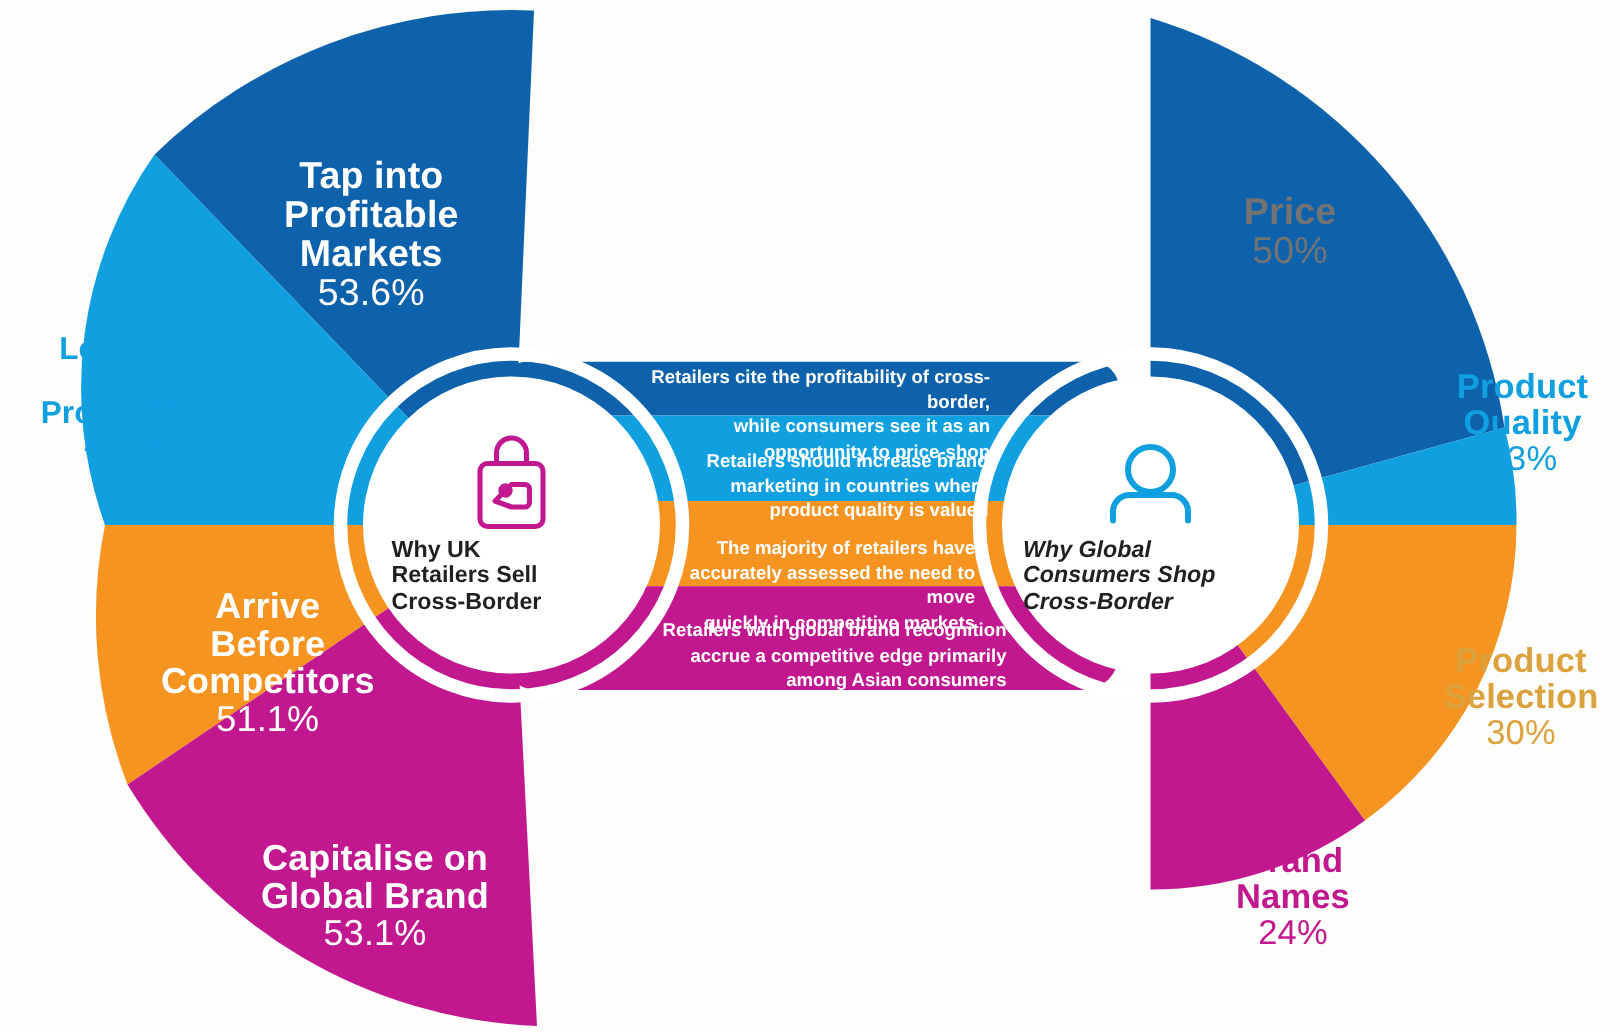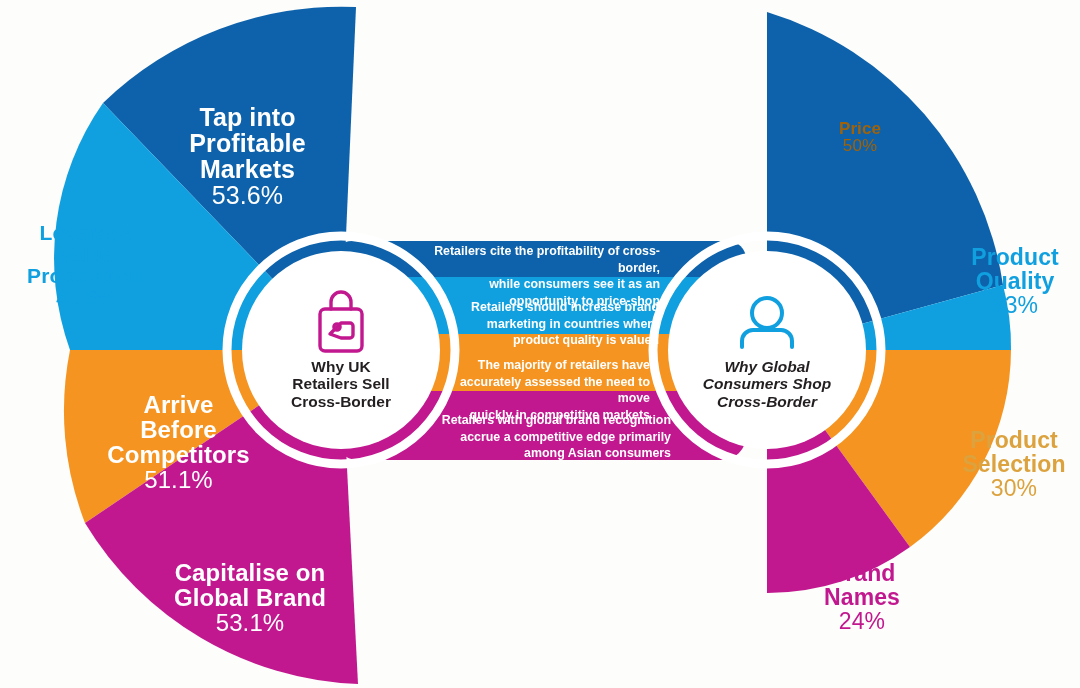--- a/index.html
+++ b/index.html
@@ -11,21 +11,21 @@
   svg.layer{position:absolute;left:0;top:0;width:1080px;height:688px;}
 
   .seg-label{
     position:absolute;text-align:center;line-height:1.04;
     font-weight:700;letter-spacing:.1px;
     white-space:pre-line;
   }
   .seg-label .pct{display:block;font-weight:400;}
 
   .hub-title{
-    position:absolute;text-align:center;line-height:1.12;
+    position:absolute;text-align:left;line-height:1.12;
     font-weight:700;color:#231f20;font-size:15.5px;white-space:pre-line;
   }
 
   .bar-text{
     position:absolute;text-align:right;color:#ffffff;
     font-weight:700;font-size:12.4px;line-height:1.33;white-space:pre-line;
   }
 </style>
 </head>
 <body>
@@ -126,21 +126,21 @@
 Competitors</span>
     <span class="pct">51.1%</span>
   </div>
 
   <div class="seg-label" style="left:160px;top:536px;width:180px;font-size:24px;color:#ffffff;">
     <span>Capitalise on
 Global Brand</span>
     <span class="pct">53.1%</span>
   </div>
 
-  <div class="seg-label" style="left:790px;top:102px;width:140px;font-size:17px;color:#a16207;">
+  <div class="seg-label" style="left:790px;top:102px;width:140px;font-size:25px;color:#737373;">
     <span>Price</span>
     <span class="pct">50%</span>
   </div>
 
   <div class="seg-label" style="left:952px;top:222px;width:126px;font-size:23px;color:#10a0e0;">
     <span>Product
 Quality</span>
     <span class="pct">33%</span>
   </div>
 

